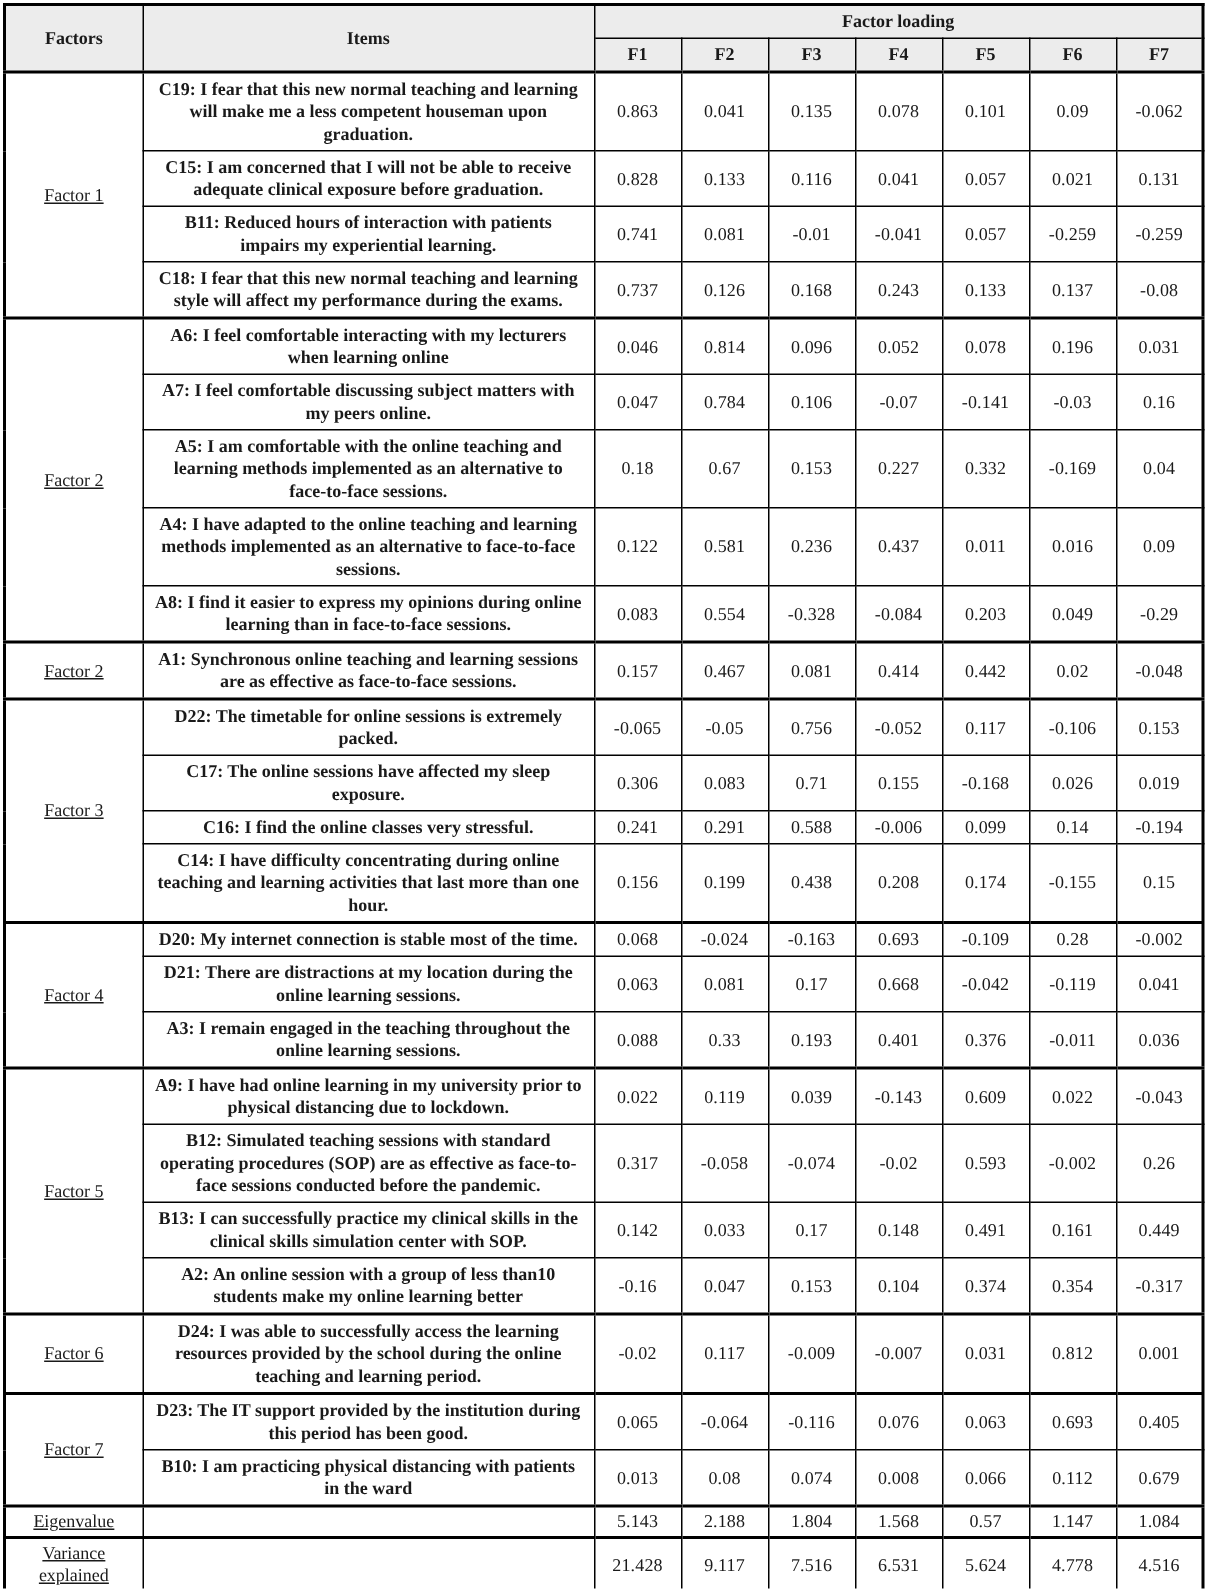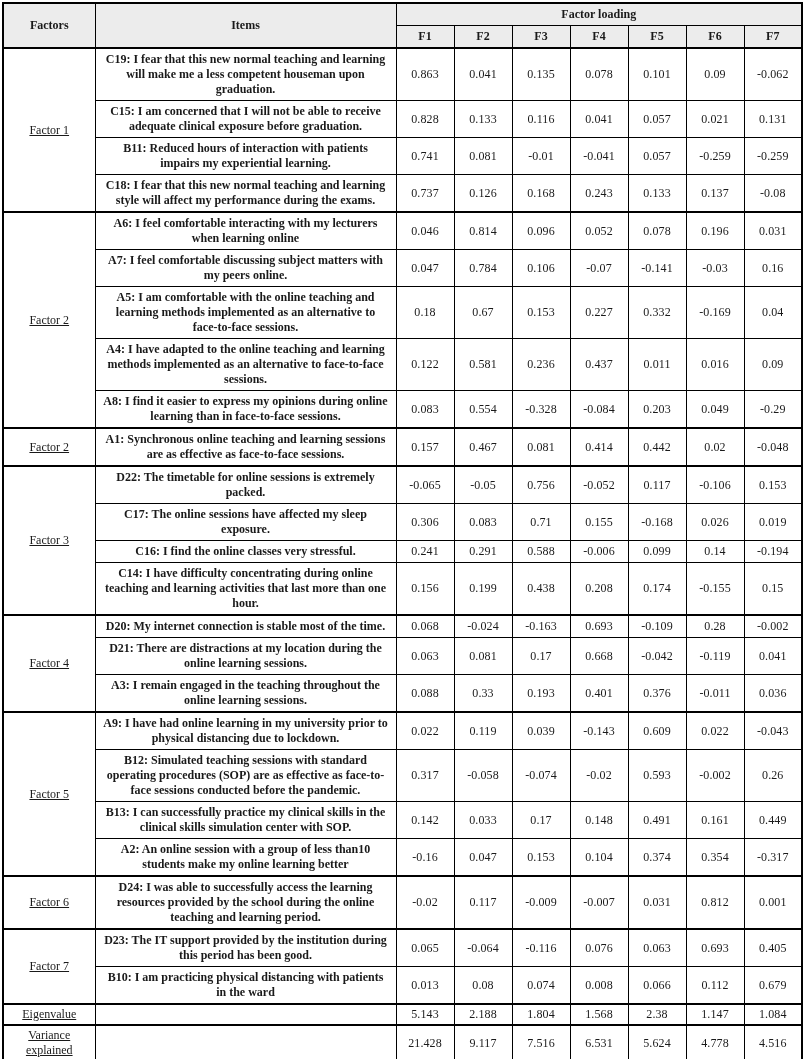--- a/index.html
+++ b/index.html
@@ -324,21 +324,21 @@
         <td class="val-cell">0.112</td>
         <td class="val-cell">0.679</td>
       </tr>
       <tr class="grp">
         <td class="sum-label top">Eigenvalue</td>
         <td class="item-cell top"></td>
         <td class="val-cell top">5.143</td>
         <td class="val-cell top">2.188</td>
         <td class="val-cell top">1.804</td>
         <td class="val-cell top">1.568</td>
-        <td class="val-cell top">2.38</td>
+        <td class="val-cell top">0.57</td>
         <td class="val-cell top">1.147</td>
         <td class="val-cell top">1.084</td>
       </tr>
       <tr class="grp">
         <td class="sum-label top">Variance explained</td>
         <td class="item-cell top"></td>
         <td class="val-cell top">21.428</td>
         <td class="val-cell top">9.117</td>
         <td class="val-cell top">7.516</td>
         <td class="val-cell top">6.531</td>

